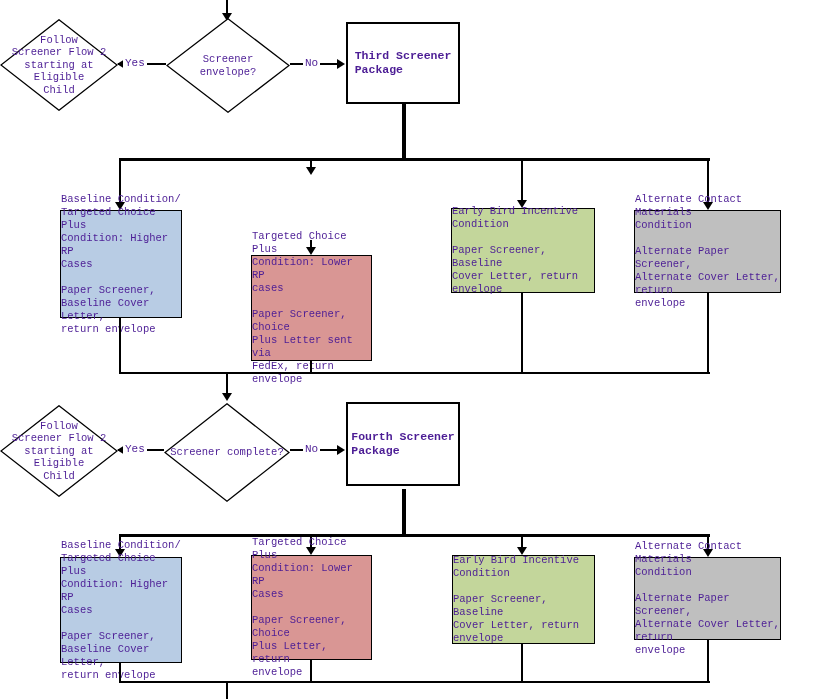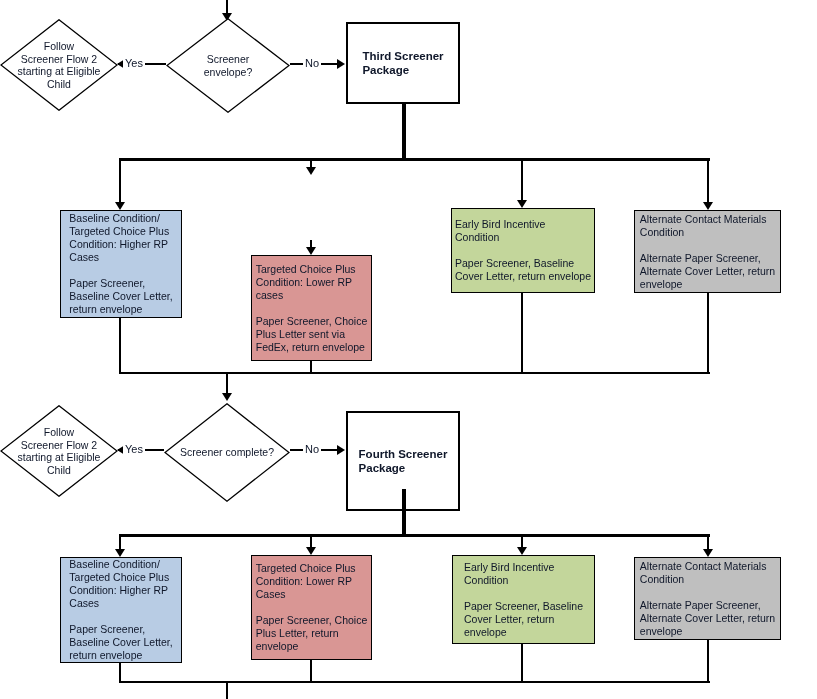--- a/index.html
+++ b/index.html
@@ -1,18 +1,18 @@
 <!DOCTYPE html>
 <html><head>
 <meta charset="utf-8">
 <style>
   html,body{margin:0;padding:0;background:#fff;}
   .canvas{
     position:relative;width:817px;height:699px;background:#ffffff;
-    font-family:Liberation Sans, sans-serif;color:#0f172a;overflow:hidden;
+    font-family:Liberation Mono, monospace;color:#4c1d95;overflow:hidden;
   }
   .line{position:absolute;background:#000;}
   .box{
     position:absolute;border:1.5px solid #000;box-sizing:border-box;
     display:flex;align-items:center;justify-content:center;
     font-size:10.5px;line-height:13px;white-space:pre-line;
   }
   .pkg{
     background:#fff;font-weight:bold;font-size:11.5px;line-height:14px;
     border-width:2px;
@@ -157,21 +157,21 @@
   </div>
 
   <div class="line" style="left:118px;top:449px;width:46px;height:2px"></div>
   <div class="ah ah-left" style="left:117px;top:445px"></div>
   <div class="edge-label" style="left:123px;top:443px">Yes</div>
 
   <div class="line" style="left:290px;top:449px;width:48px;height:2px"></div>
   <div class="ah ah-right" style="left:337px;top:445px"></div>
   <div class="edge-label" style="left:303px;top:443px">No</div>
 
-  <div class="box pkg" style="left:346px;top:411px;width:114px;height:100px">
+  <div class="box pkg" style="left:346px;top:402px;width:114px;height:84px">
     <span>Fourth Screener
 Package</span>
   </div>
 
   <div class="line" style="left:402px;top:489px;width:4px;height:48px"></div>
   <div class="line" style="left:119px;top:534px;width:591px;height:3px"></div>
 
   <div class="line" style="left:119px;top:537px;width:2px;height:12px"></div>
   <div class="ah ah-down" style="left:115px;top:549px"></div>
 

